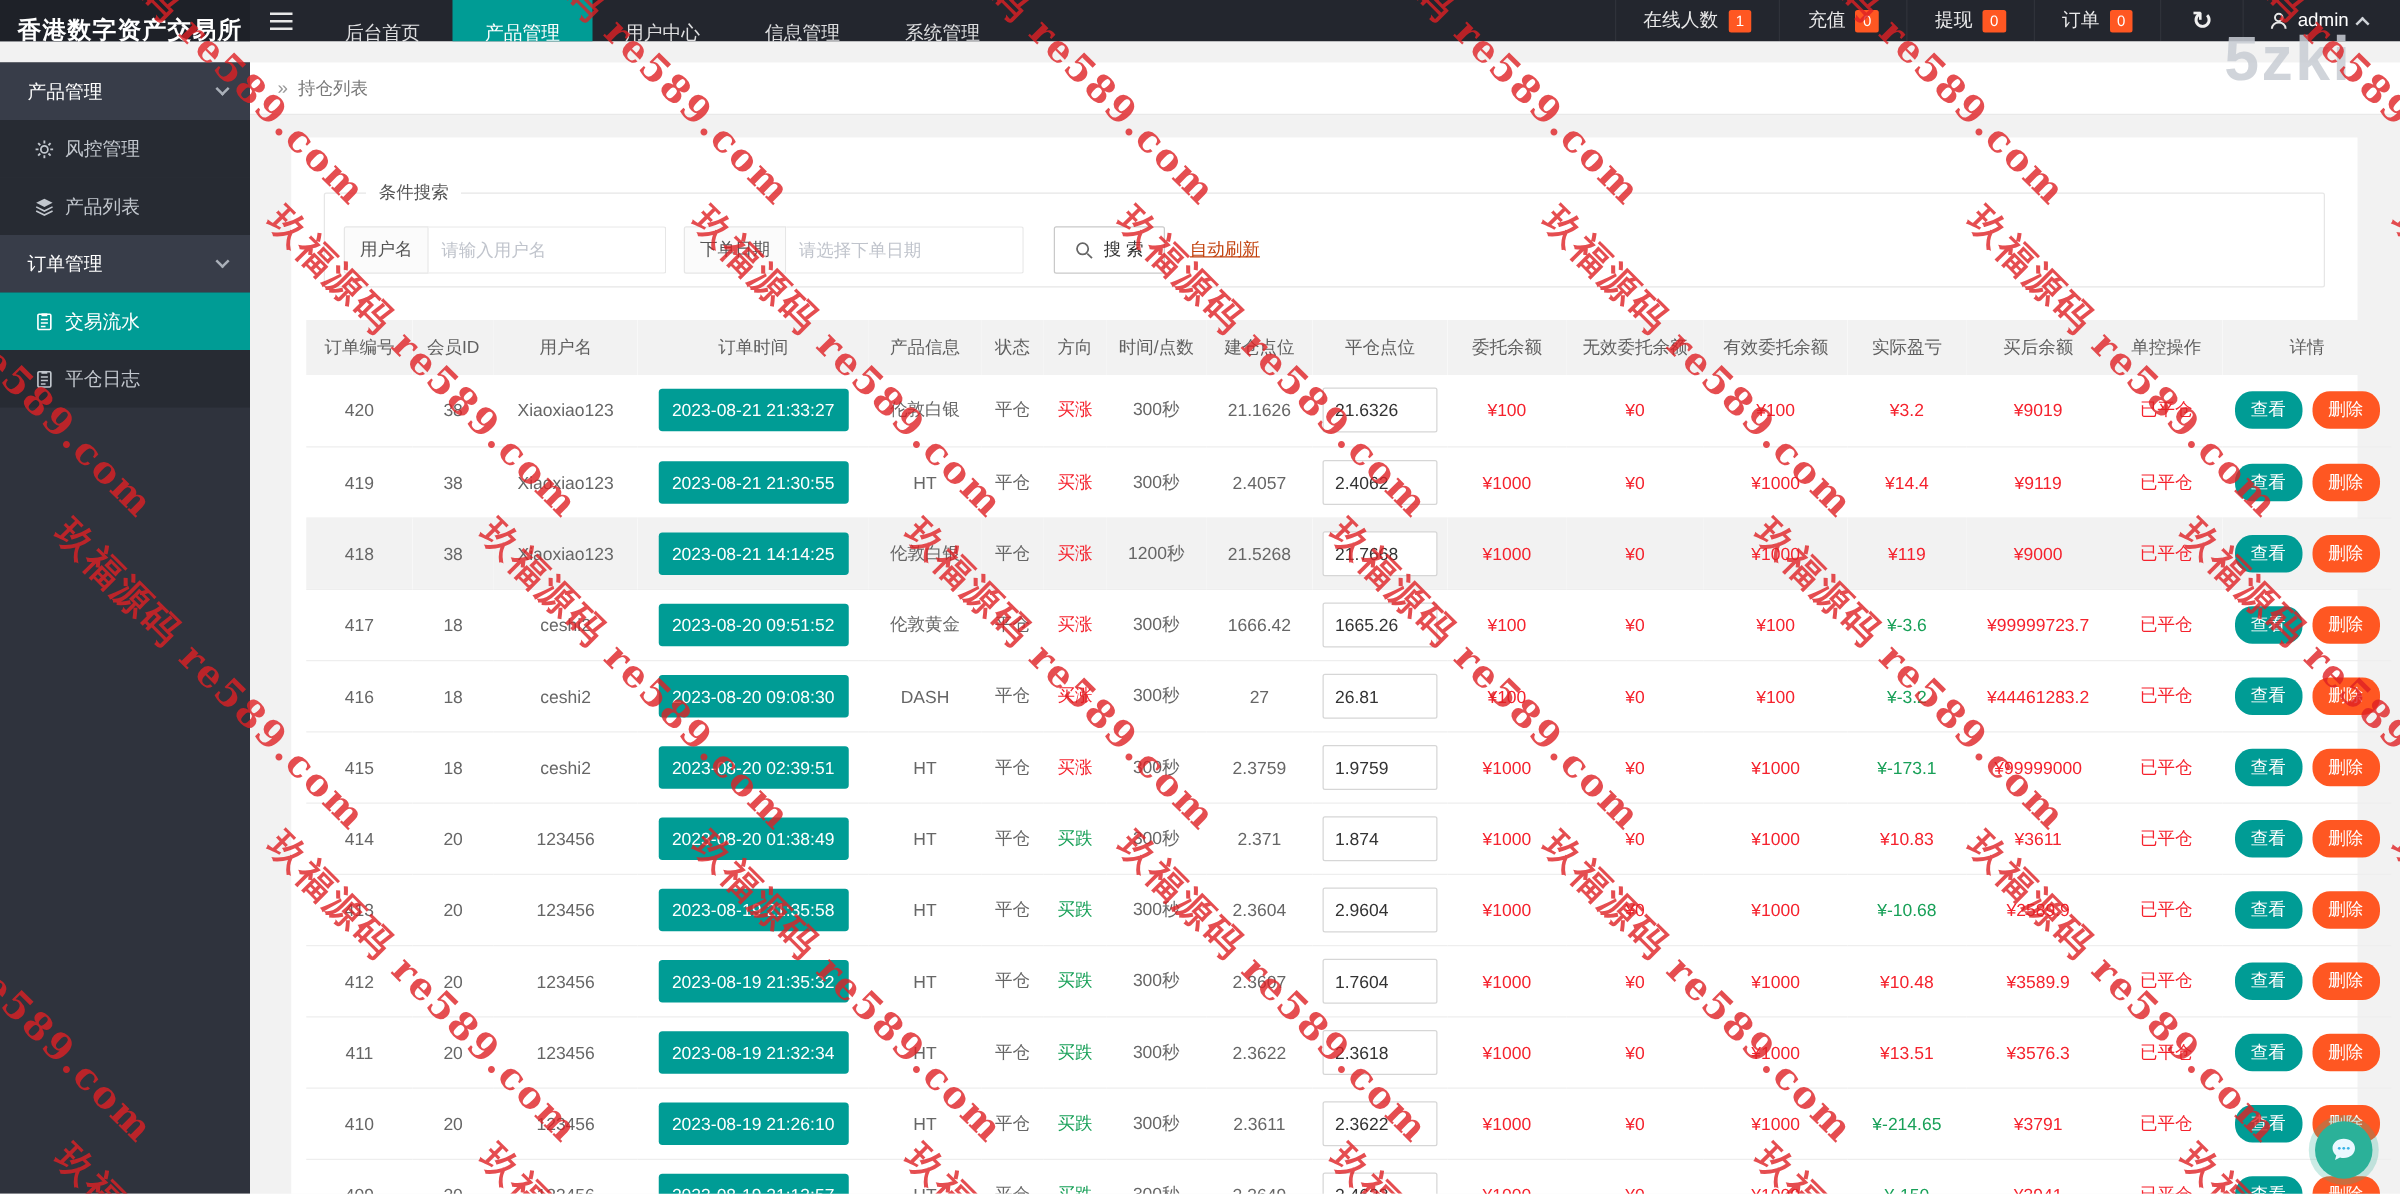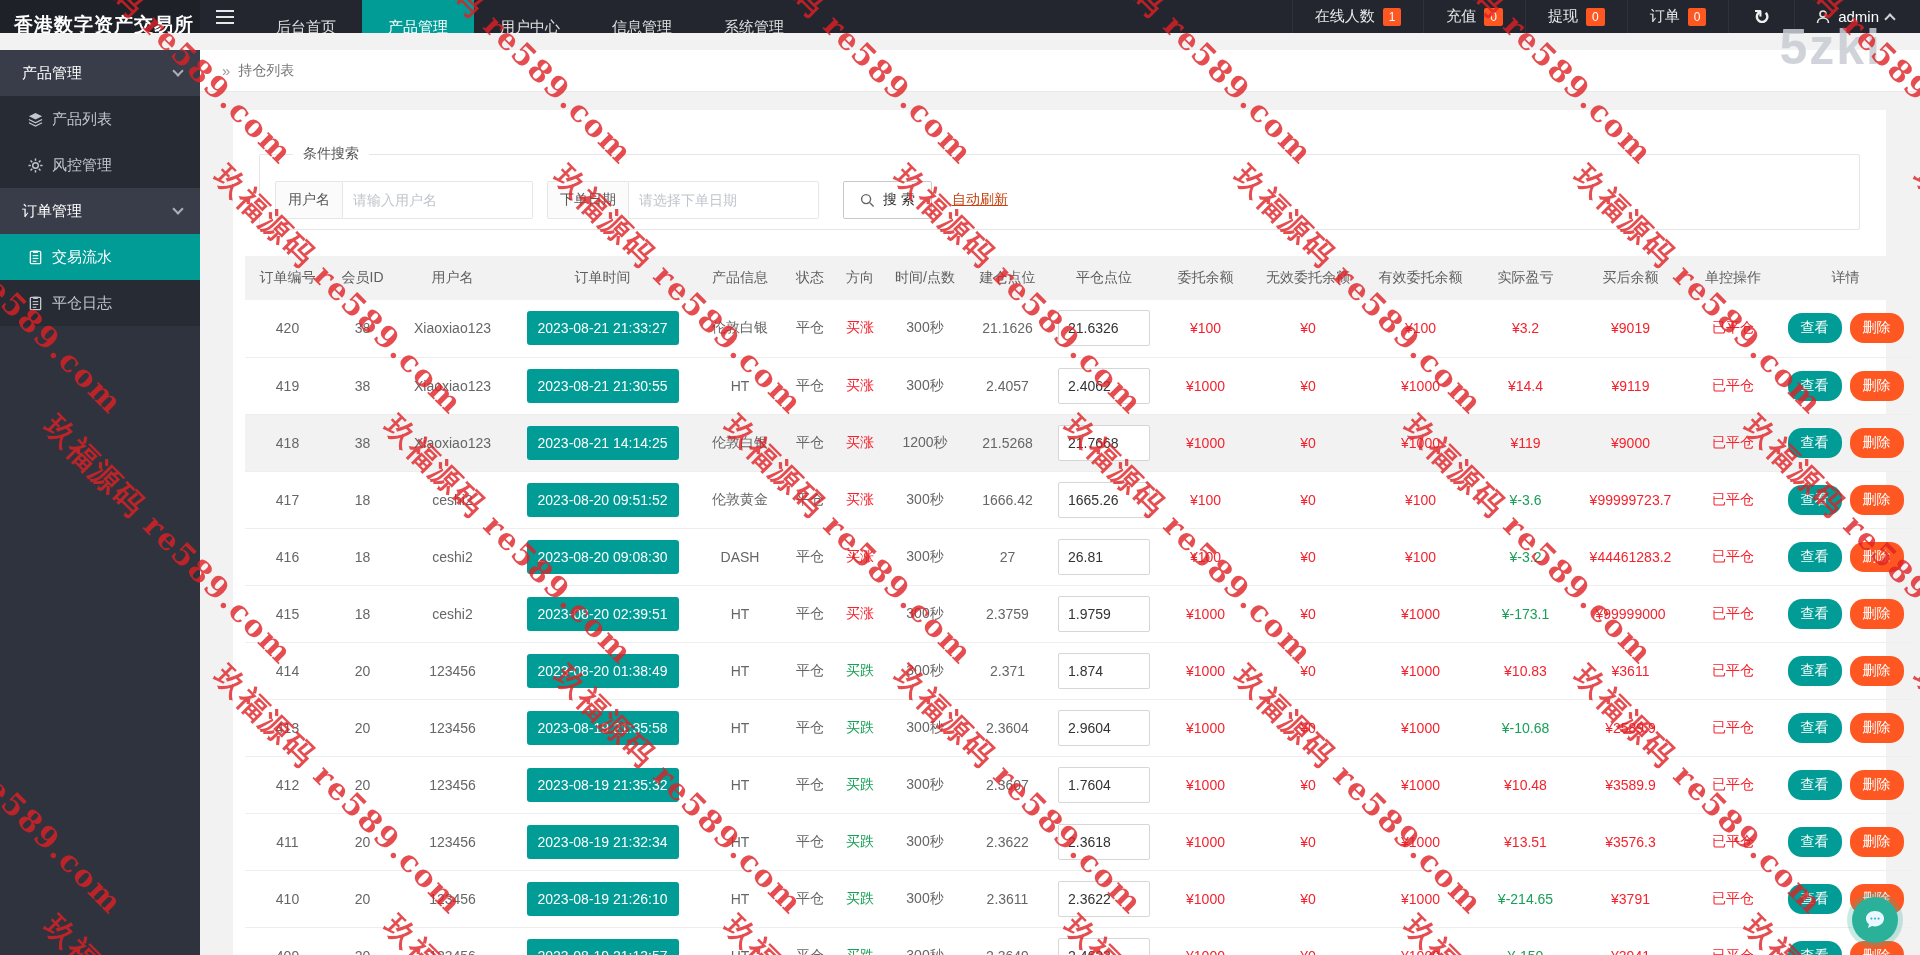--- a/index.html
+++ b/index.html
@@ -111,44 +111,44 @@
       <span>admin</span>
       <i class="caret-up"></i>
     </div>
   </div>
 </div>
 
 <div class="sidebar">
   <div class="side-group">
     <span>产品管理</span>
     <i class="chev-down"></i>
-  </div>
-  <div class="side-item">
-    <svg width="15" height="15" viewBox="0 0 16 16">
-        <path d="M8 1 15 4.5 8 8 1 4.5Z" fill="#c2c7ce"></path>
-        <path d="M1 8l7 3.5L15 8" fill="none" stroke="#c2c7ce" stroke-width="1.4"></path>
-        <path d="M1 11.5 8 15l7-3.5" fill="none" stroke="#c2c7ce" stroke-width="1.4"></path>
-      </svg>
-    <span>产品列表</span>
   </div>
   <div class="side-item">
     <svg width="15" height="15" viewBox="0 0 16 16">
         <circle cx="8" cy="8" r="3" fill="none" stroke="#c2c7ce" stroke-width="1.5"></circle>
         <g stroke="#c2c7ce" stroke-width="1.6">
           <line x1="8" y1="0.5" x2="8" y2="3"></line>
           <line x1="8" y1="13" x2="8" y2="15.5"></line>
           <line x1="0.5" y1="8" x2="3" y2="8"></line>
           <line x1="13" y1="8" x2="15.5" y2="8"></line>
           <line x1="2.7" y1="2.7" x2="4.5" y2="4.5"></line>
           <line x1="11.5" y1="11.5" x2="13.3" y2="13.3"></line>
           <line x1="2.7" y1="13.3" x2="4.5" y2="11.5"></line>
           <line x1="11.5" y1="4.5" x2="13.3" y2="2.7"></line>
         </g>
       </svg>
     <span>风控管理</span>
+  </div>
+  <div class="side-item">
+    <svg width="15" height="15" viewBox="0 0 16 16">
+        <path d="M8 1 15 4.5 8 8 1 4.5Z" fill="#c2c7ce"></path>
+        <path d="M1 8l7 3.5L15 8" fill="none" stroke="#c2c7ce" stroke-width="1.4"></path>
+        <path d="M1 11.5 8 15l7-3.5" fill="none" stroke="#c2c7ce" stroke-width="1.4"></path>
+      </svg>
+    <span>产品列表</span>
   </div>
   <div class="side-group">
     <span>订单管理</span>
     <i class="chev-down"></i>
   </div>
   <div class="side-item active">
     <svg width="15" height="15" viewBox="0 0 16 16">
         <rect x="2.5" y="1.5" width="11" height="13" rx="1" fill="none" stroke="#fff" stroke-width="1.4"></rect>
         <rect x="5.5" y="0.8" width="5" height="2.4" fill="#fff"></rect>
         <line x1="5" y1="6" x2="11" y2="6" stroke="#fff" stroke-width="1.2"></line>

